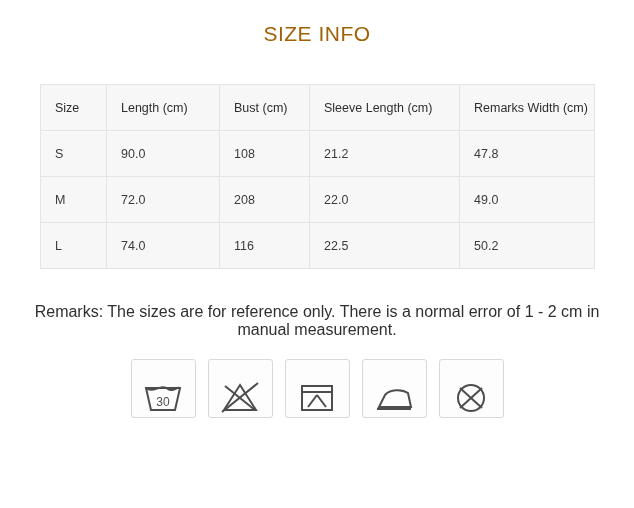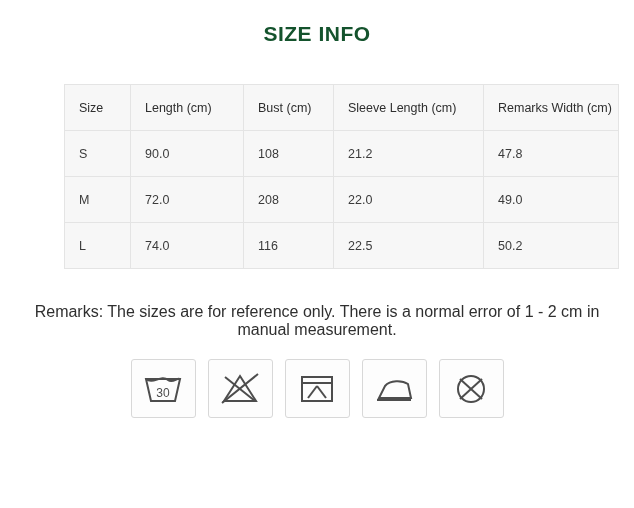--- a/index.html
+++ b/index.html
@@ -16,34 +16,33 @@
   }
   .page {
     position: relative;
     width: 634px;
     height: 508px;
     box-sizing: border-box;
   }
   .title {
     text-align: center;
     font-size: 21px;
-    font-weight: bold;
+    font-weight: normal;
     letter-spacing: 0.5px;
-    color: #14532d;
+    color: #a16207;
     margin: 22px 0 0 0;
   }
   .table-wrap {
     margin: 38px 40px 0 40px;
   }
   table.size-table {
     border-collapse: collapse;
     width: 100%;
     background: #f7f7f7;
     table-layout: fixed;
-    margin-left: 24px;
   }
   table.size-table th,
   table.size-table td {
     border: 1px solid #e4e4e4;
     text-align: left;
     font-size: 12.5px;
     font-weight: normal;
     color: #3b3b3b;
     padding: 0 0 0 14px;
     height: 45px;
@@ -73,21 +72,21 @@
     justify-content: center;
     gap: 12px;
   }
   .care-icon {
     width: 63px;
     height: 57px;
     border: 1px solid #d8d8d8;
     border-radius: 3px;
     background: #fdfdfd;
     display: flex;
-    align-items: center;
+    align-items: flex-end;
     justify-content: center;
   }
   .care-icon svg { display: block; }
 </style>
 </head>
 <body>
 
 <div class="page">
 
   <h1 class="title">SIZE INFO</h1>

